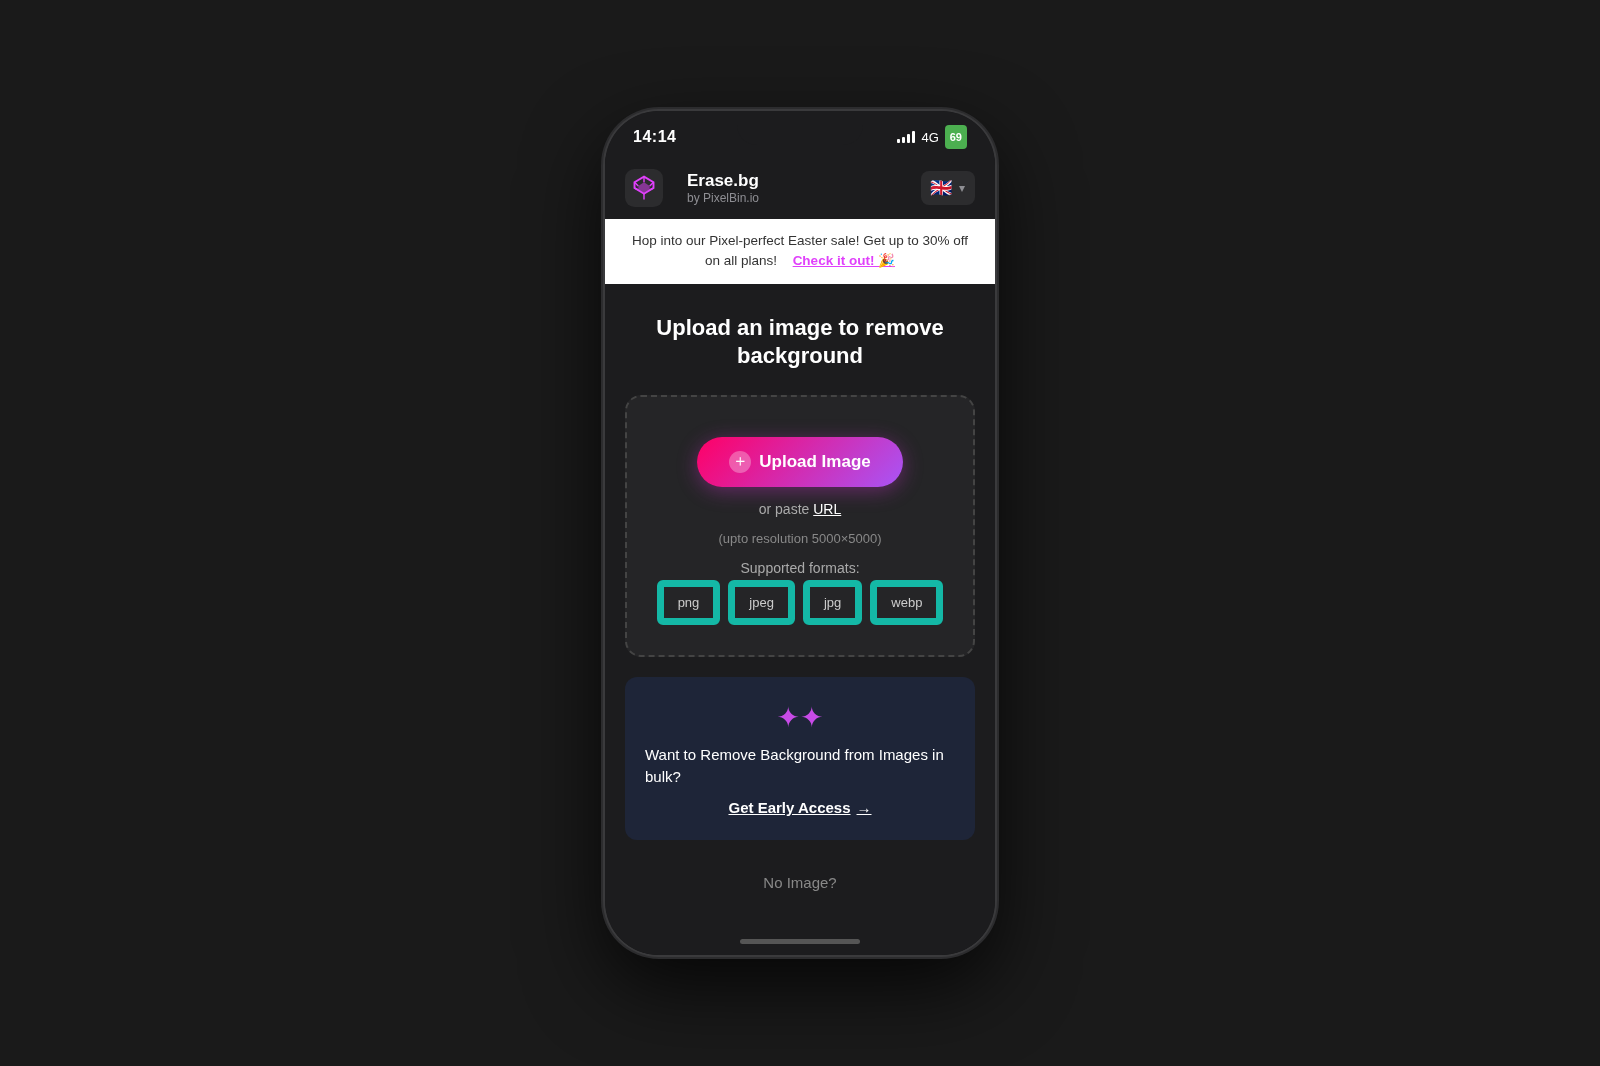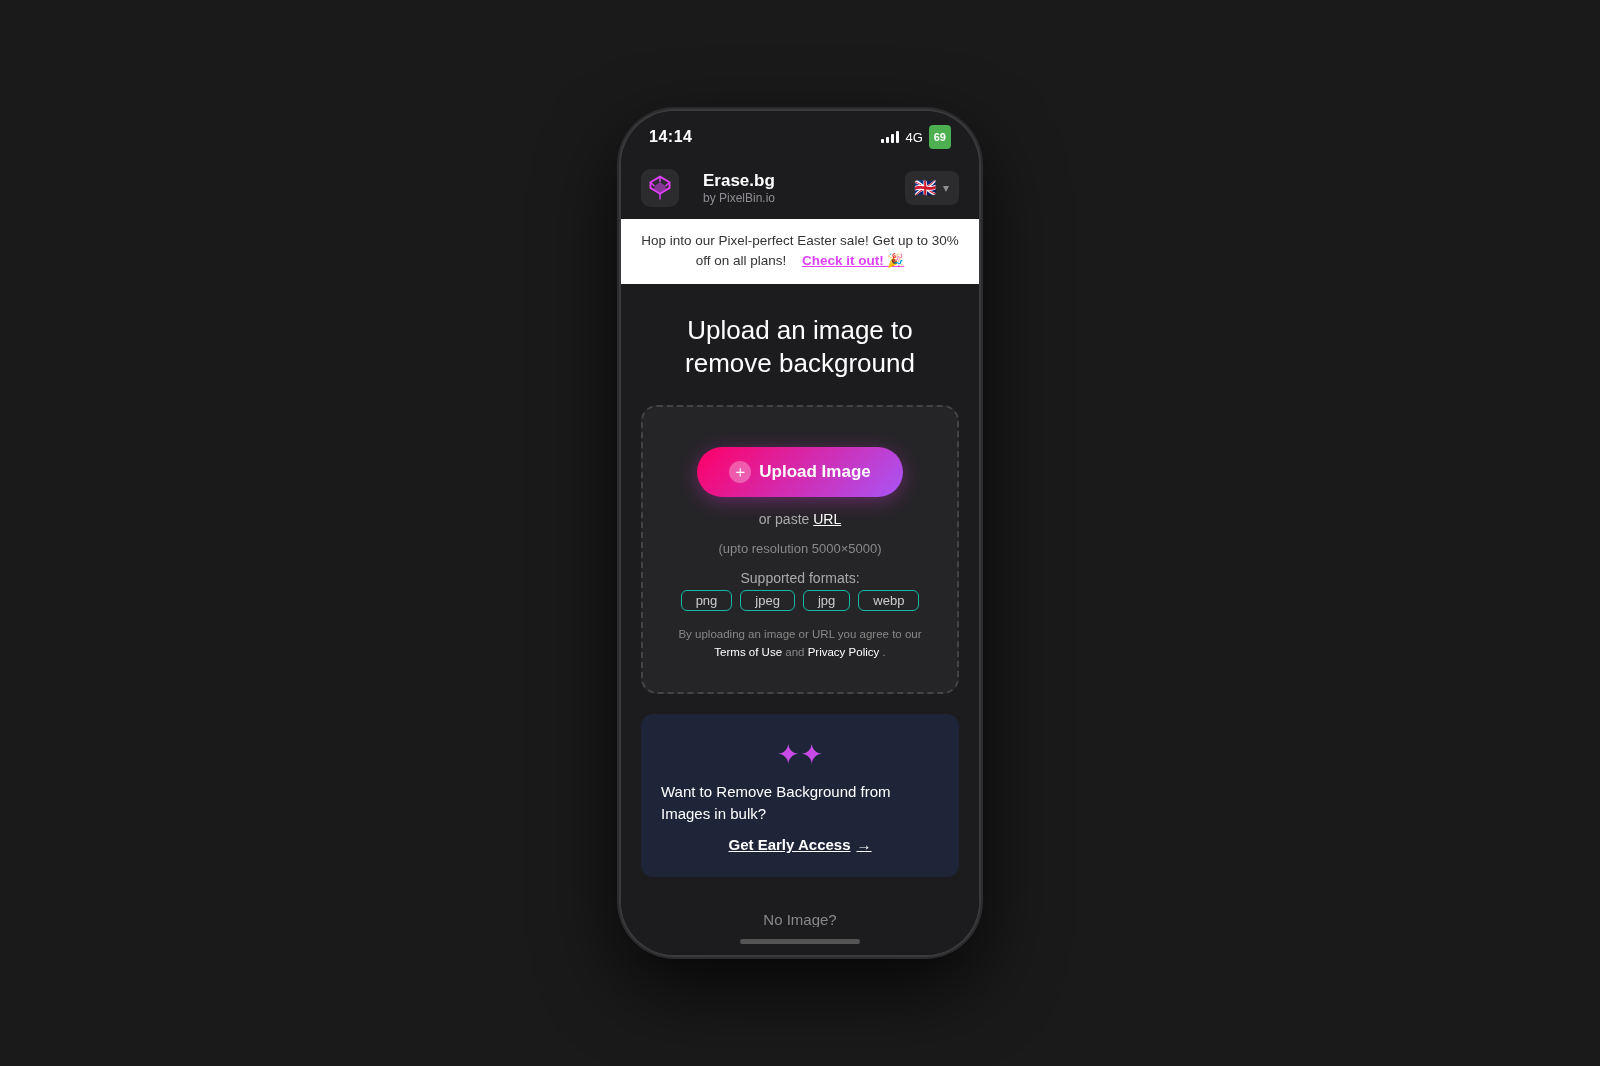--- a/index.html
+++ b/index.html
@@ -6,21 +6,21 @@
     body {
       background: #1a1a1a;
       display: flex;
       justify-content: center;
       align-items: center;
       min-height: 100vh;
       font-family: -apple-system, BlinkMacSystemFont, 'Segoe UI', sans-serif;
     }
 
     .phone-outer {
-      width: 358px;
+      width: 390px;
       height: 844px;
       background: #1c1c1e;
       border-radius: 54px;
       position: relative;
       box-shadow:
         0 0 0 2px #3a3a3c,
         0 0 0 4px #2c2c2e,
         0 30px 80px rgba(0,0,0,0.8);
       overflow: hidden;
     }
@@ -195,22 +195,22 @@
     }
 
     
     .main-section {
       background: #1c1c1e;
       padding: 30px 20px 20px;
     }
 
     .page-title {
       color: #fff;
-      font-size: 26px;
-      font-weight: 400;
+      font-size: 22px;
+      font-weight: 700;
       text-align: center;
       line-height: 1.3;
       margin-bottom: 24px;
     }
 
     
     .upload-area {
       border: 2px dashed #444;
       border-radius: 16px;
       padding: 40px 20px 30px;
@@ -274,23 +274,23 @@
       color: #aaa;
       font-size: 14px;
     }
     .format-tags {
       display: flex;
       gap: 8px;
       flex-wrap: wrap;
       justify-content: center;
     }
     .format-tag {
-      border: 1px solid #14b8a6;
+      border: 7px solid #14b8a6;
       border-radius: 6px;
-      padding: 2px 14px;
+      padding: 8px 14px;
       color: #ccc;
       font-size: 13px;
     }
 
     .terms-text {
       color: #888;
       font-size: 11.5px;
       text-align: center;
       line-height: 1.6;
       padding: 0 10px;
@@ -430,27 +430,20 @@
           <div class="formats-section">
             <span class="formats-label">Supported formats:</span>
             <div class="format-tags">
               <span class="format-tag">png</span>
               <span class="format-tag">jpeg</span>
               <span class="format-tag">jpg</span>
               <span class="format-tag">webp</span>
             </div>
           </div>
 
-          <div class="terms-text">
-            <span>By uploading an image or URL you agree to our </span>
-            <span class="link">Terms of Use</span>
-            <span> and </span>
-            <span class="link">Privacy Policy</span>
-            <span>.</span>
-          </div>
 
         </div>
 
         <div class="bulk-section">
           <span class="bulk-icon">✦✦</span>
           <span class="bulk-text">Want to Remove Background from Images in bulk?</span>
           <div class="early-access-link">
             <span>Get Early Access</span>
             <span>→</span>
           </div>

